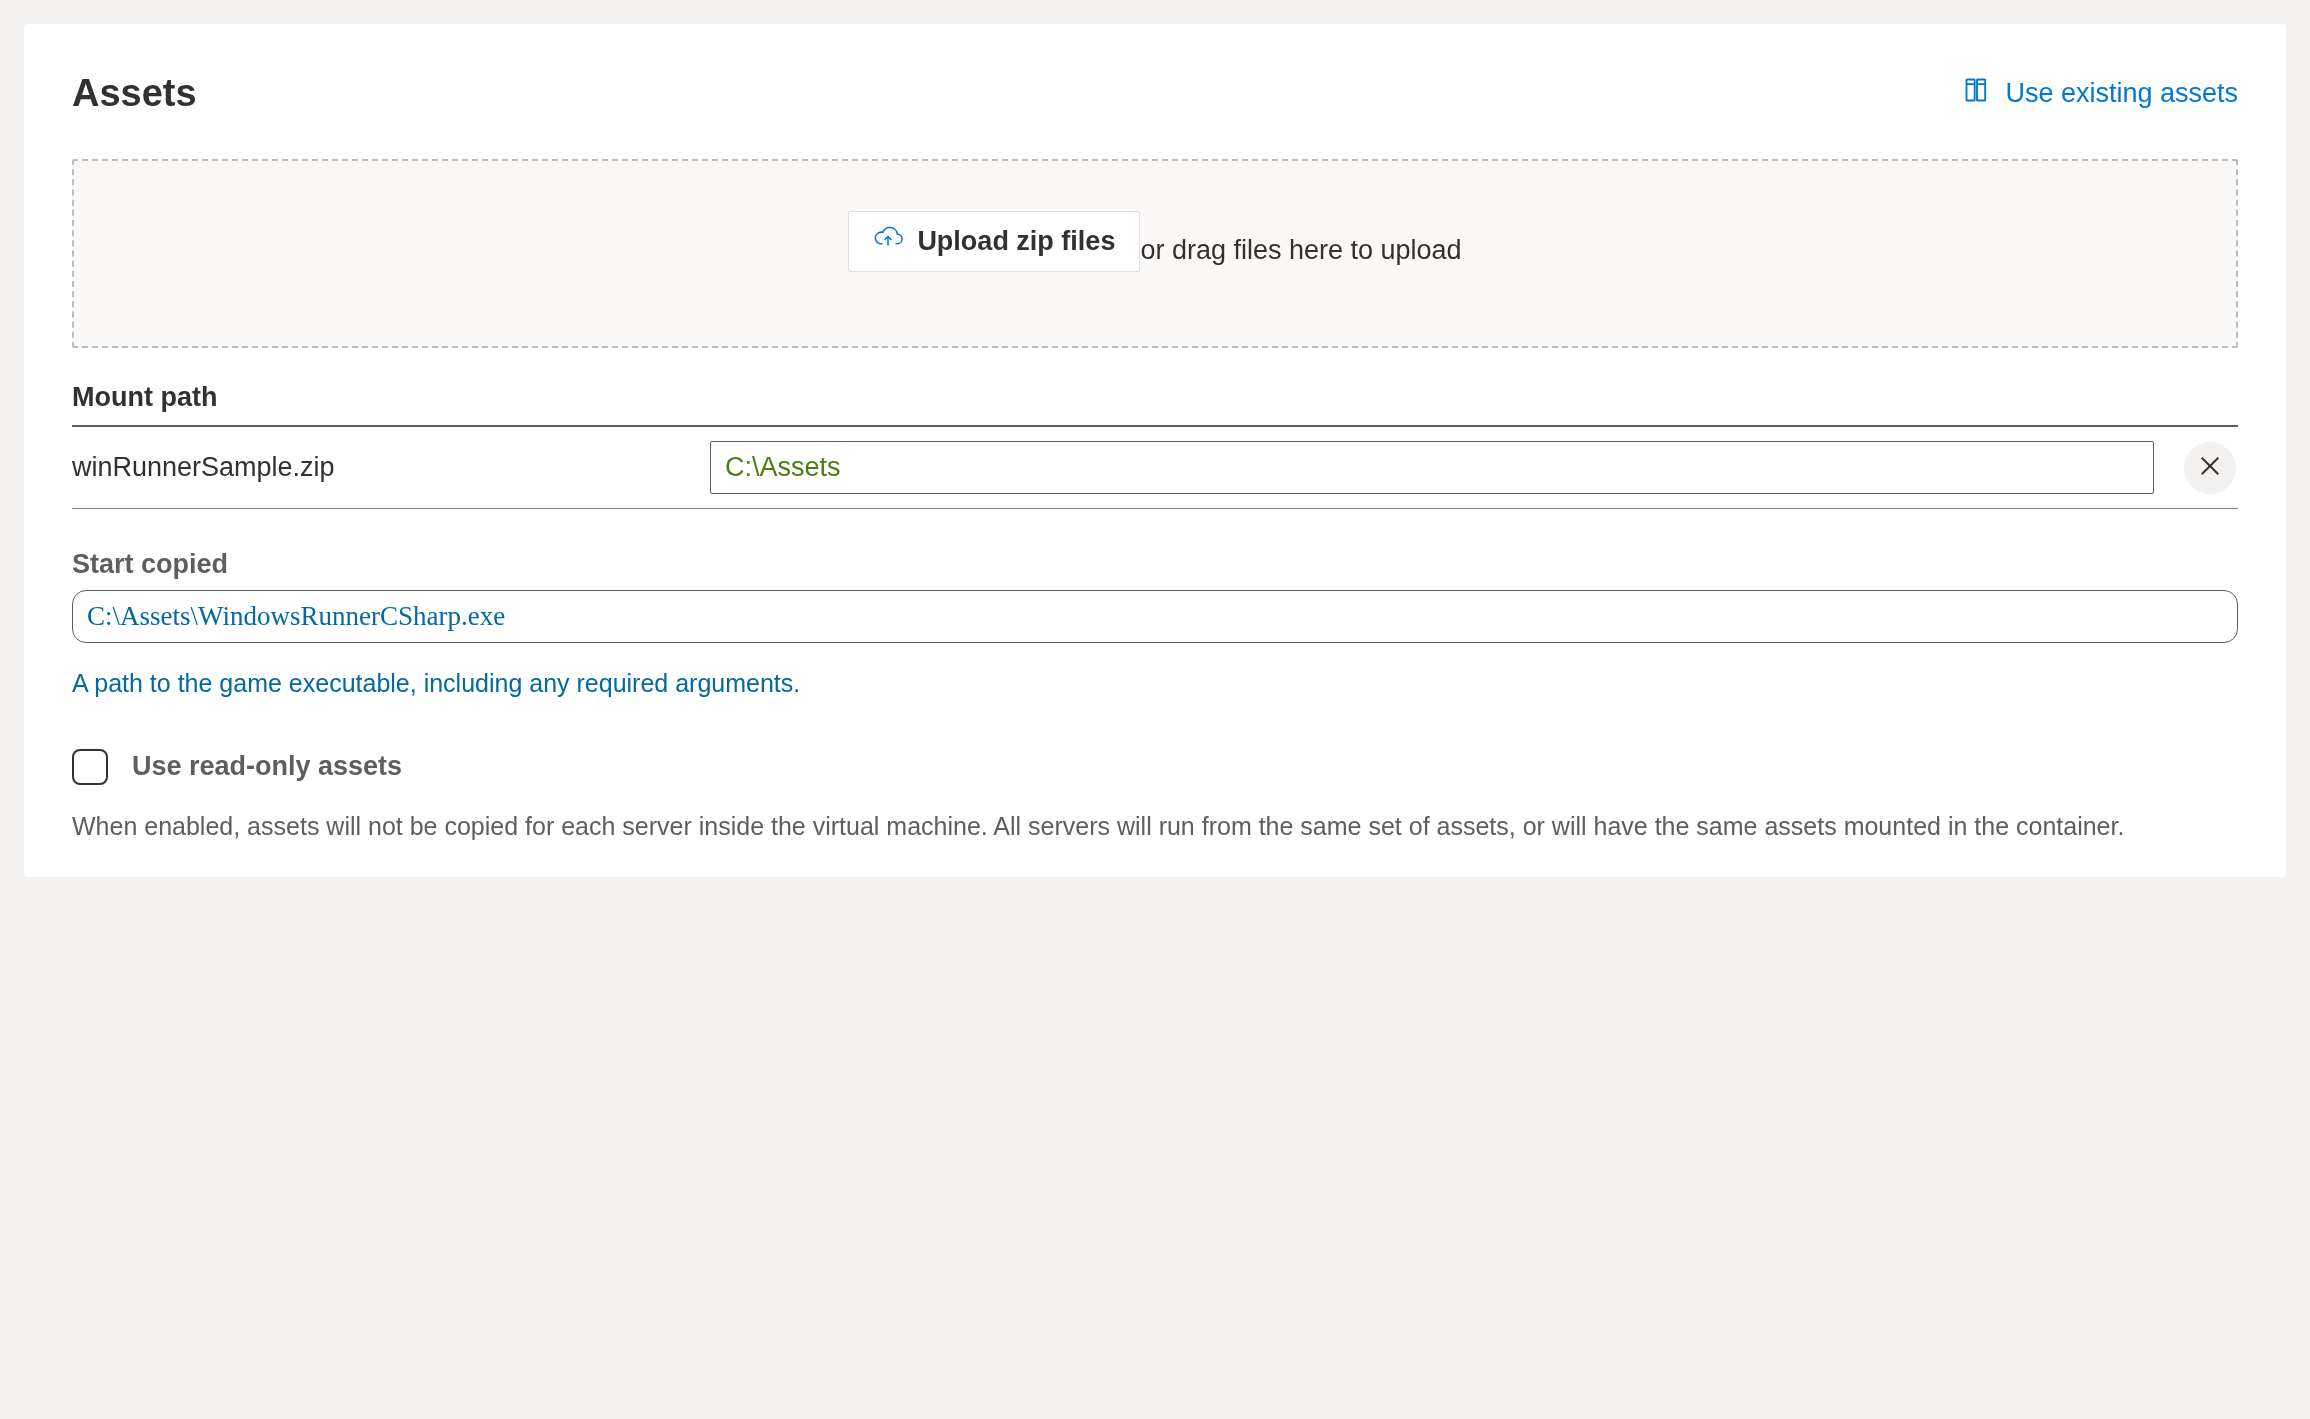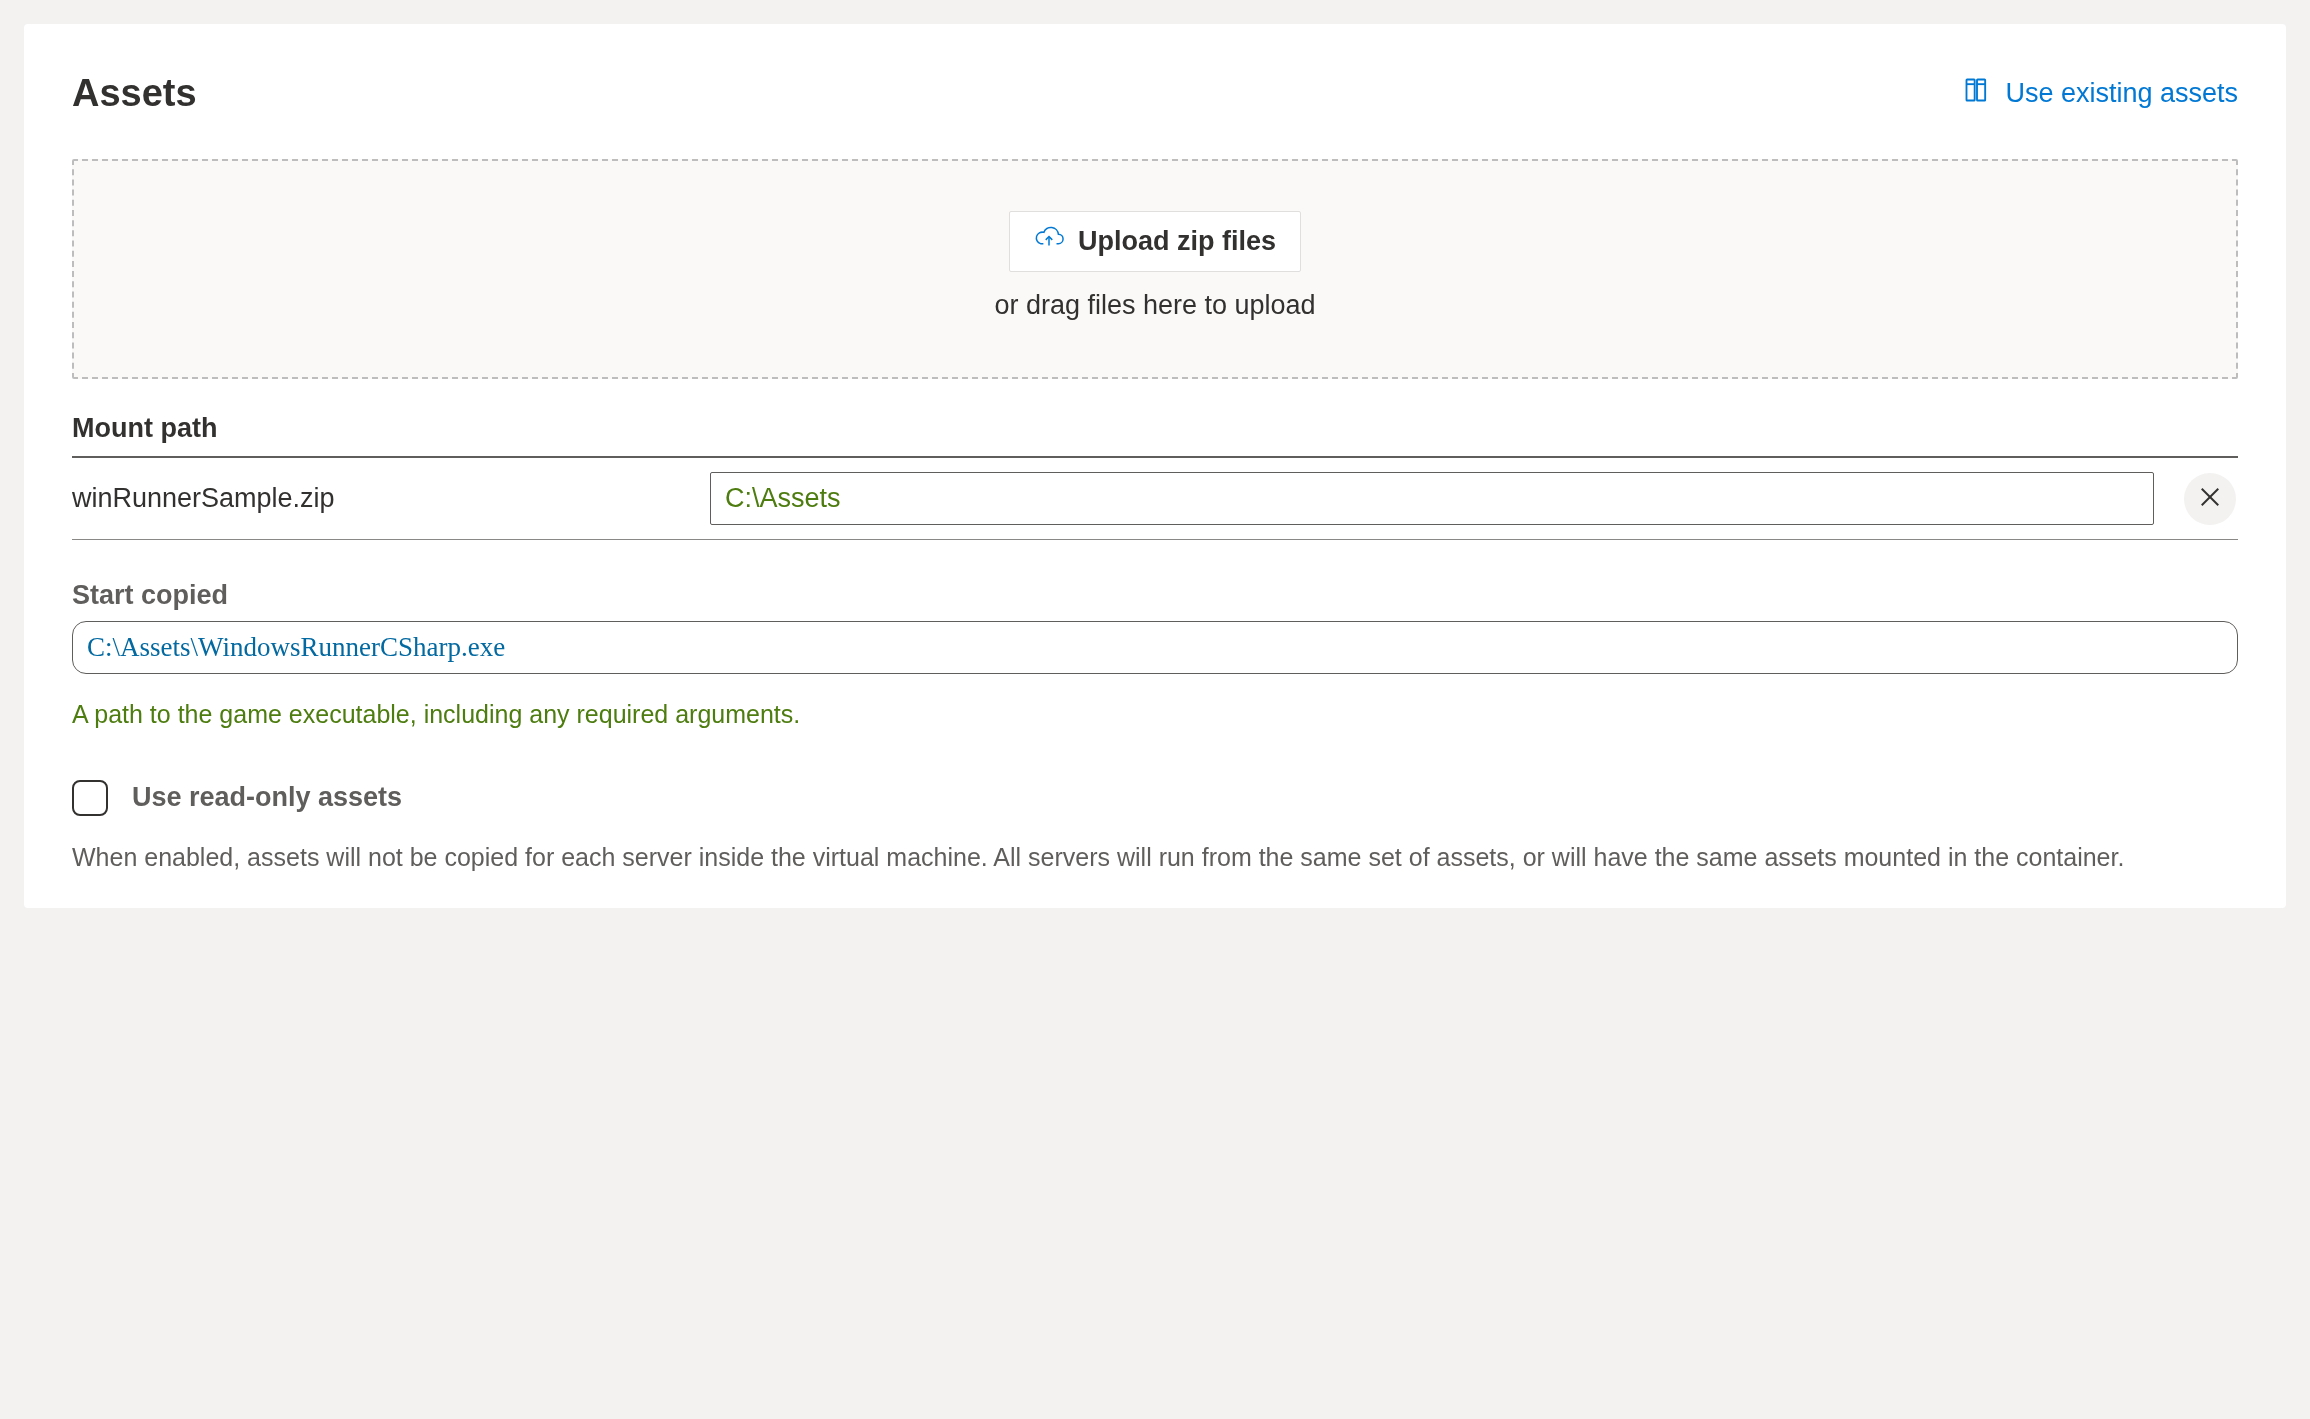--- a/index.html
+++ b/index.html
@@ -37,21 +37,21 @@
       cursor: pointer;
       text-decoration: none;
       text-align: center;
     }
     .link-btn svg { width: 28px; height: 28px; }
     .dropzone {
       border: 2.5px dashed #bdbdbd;
       background: #faf9f8;
       border-radius: 2px;
       display: flex;
-      flex-direction: column;
+      flex-direction: row;
       align-items: center;
       justify-content: center;
       padding: 50px 20px 56px 20px;
       margin-bottom: 24px;
     }
     .upload-btn {
       display: inline-flex;
       align-items: center;
       gap: 14px;
       background: #ffffff;
@@ -139,21 +139,21 @@
       width: 100%;
       font-size: 27px;
       padding: 10px 14px;
       border: 1.5px solid #605e5c;
       border-radius: 14px;
       font-family: Liberation Serif, serif;
       color: #0369a1;
     }
     .field-help {
       font-size: 25px;
-      color: #4d7c0f;
+      color: #0369a1;
       margin-top: 22px;
       line-height: 1.5;
     }
     .checkbox-row {
       display: flex;
       align-items: center;
       gap: 24px;
       margin-top: 46px;
     }
     .checkbox-box {

